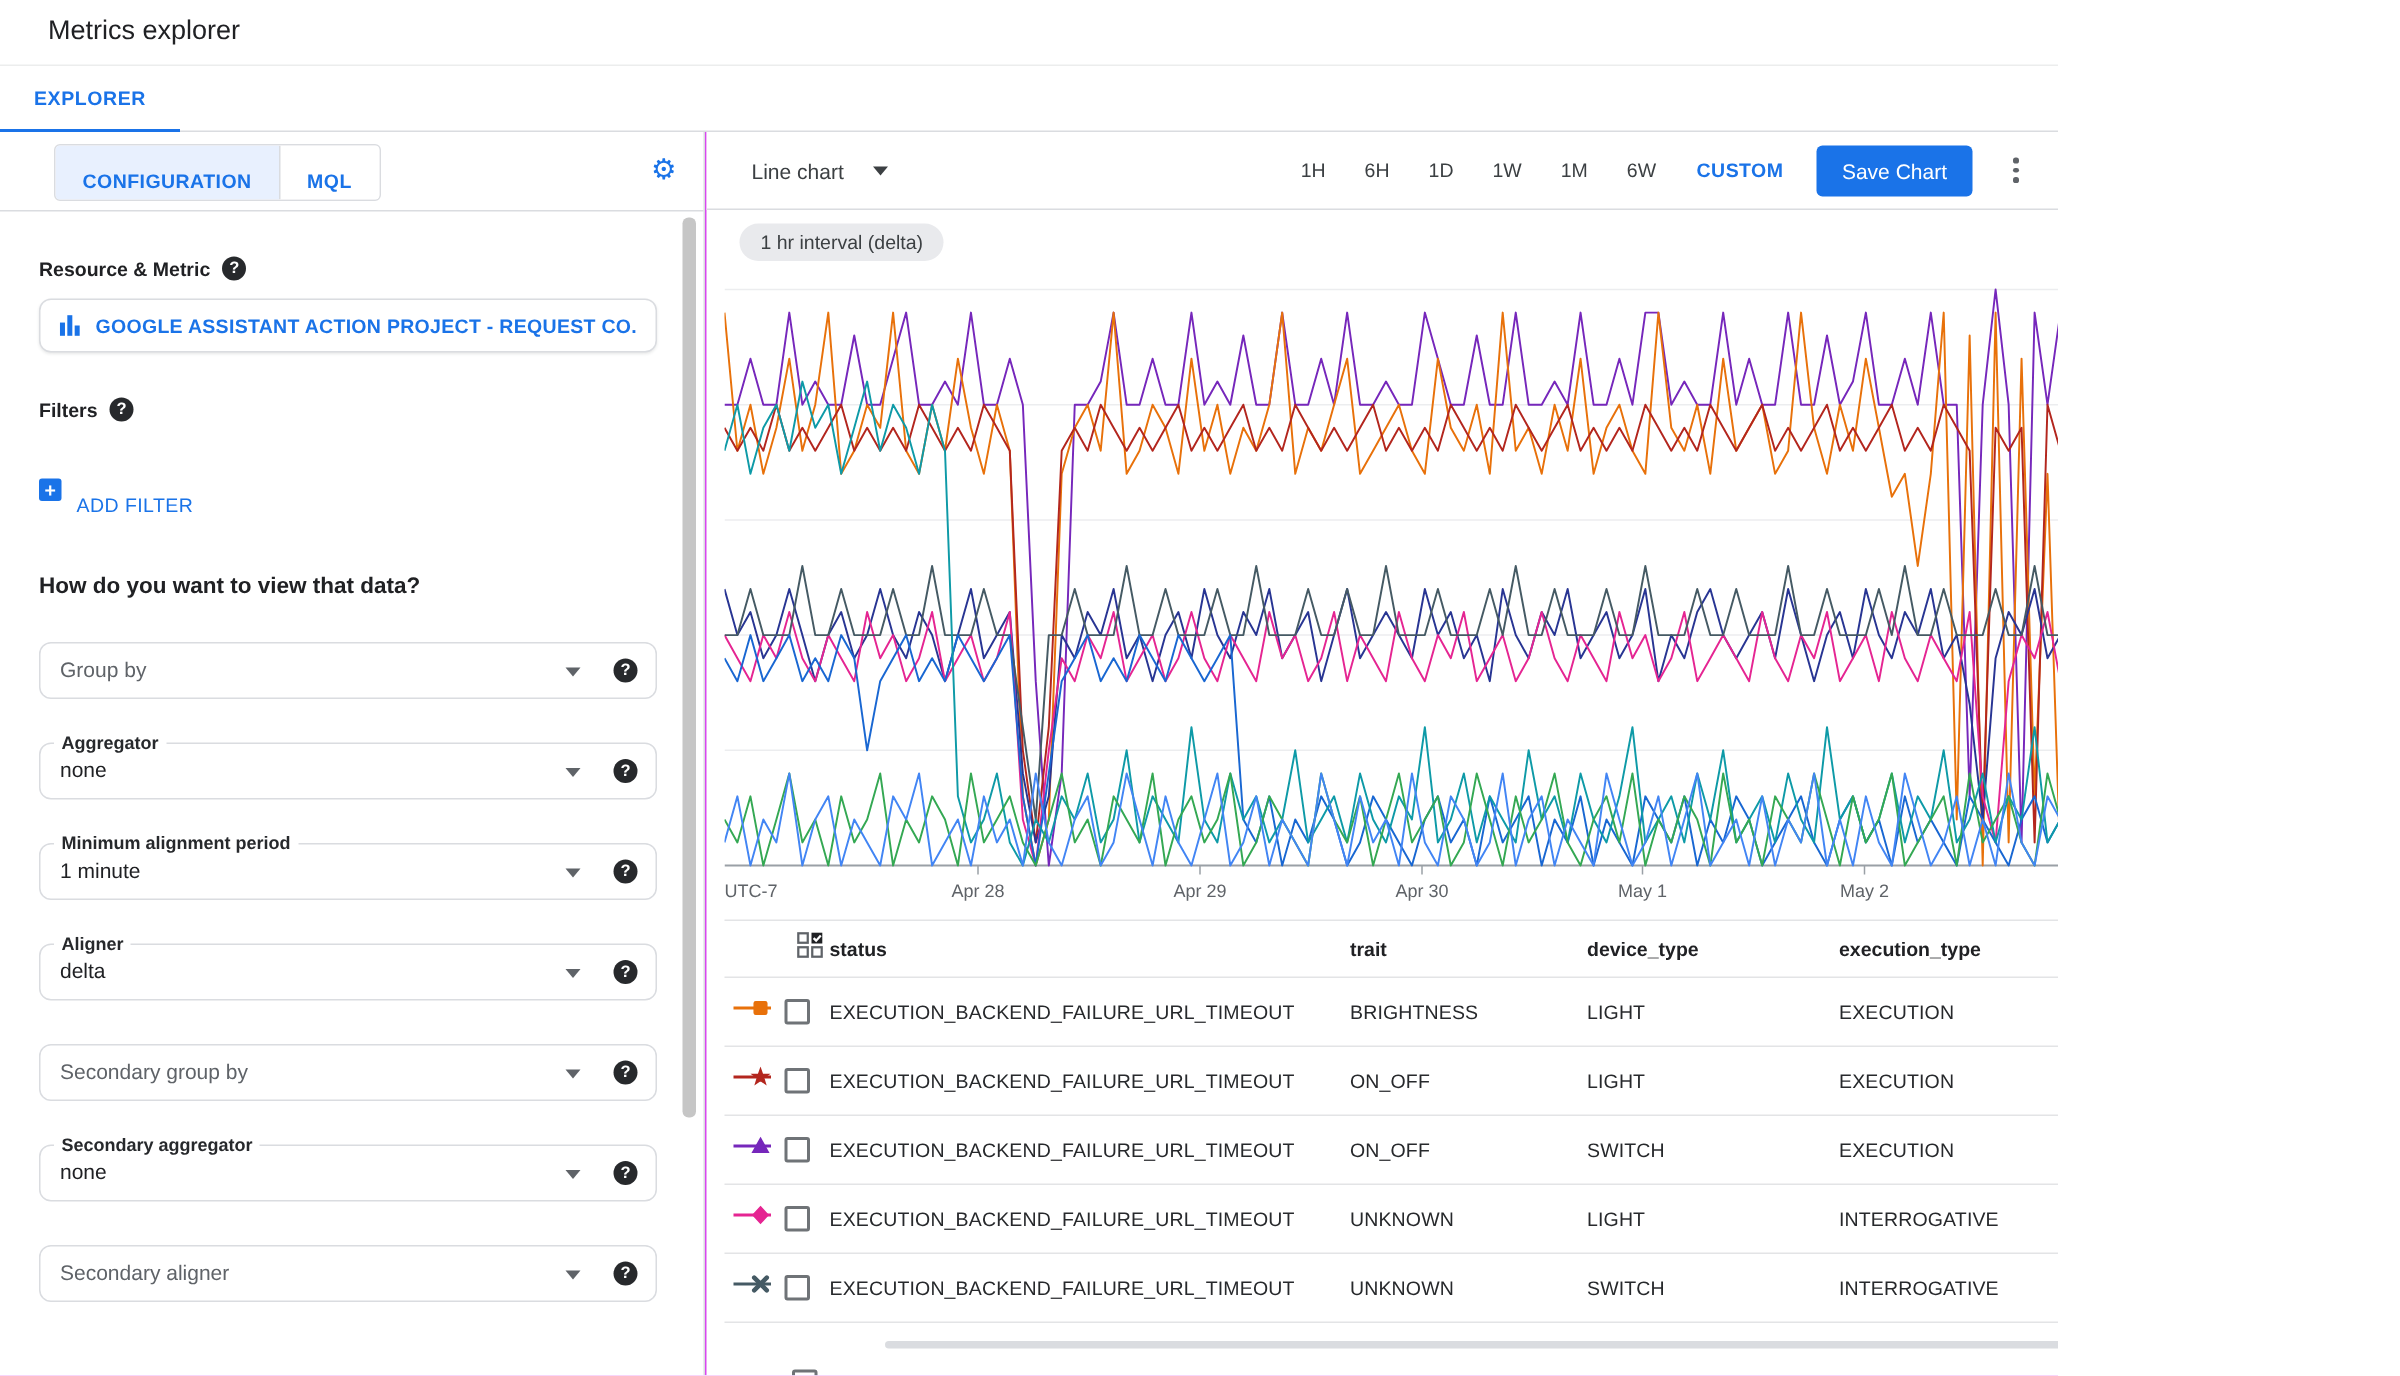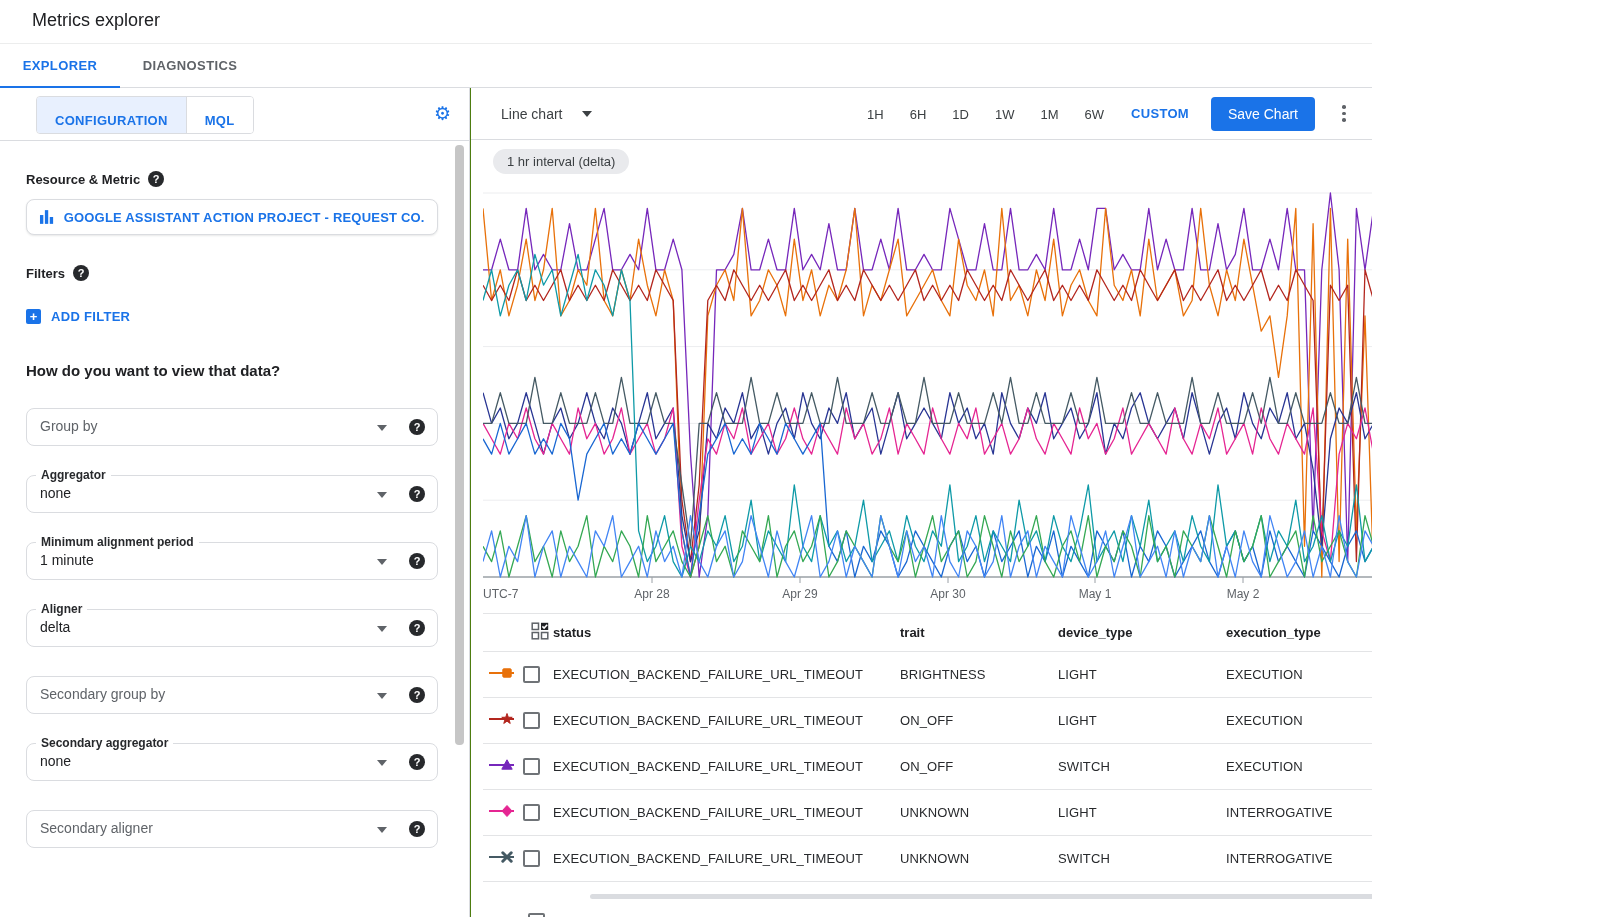--- a/index.html
+++ b/index.html
@@ -1,18 +1,18 @@
 <!DOCTYPE html>
 <html><head>
 <meta charset="utf-8">
 <style>
   * { margin:0; padding:0; box-sizing:border-box; }
   html,body { background:#fff; }
   body { font-family:"Liberation Sans","DejaVu Sans",sans-serif; color:#202124; }
-  .app { position:relative; width:1372px; height:917px; background:#4d7c0f; overflow:hidden; }
+  .app { position:relative; width:1372px; height:917px; background:#d946ef; overflow:hidden; }
 
   
   .titlebar { position:absolute; top:0; left:0; width:100%; height:44px; background:#fff; border-bottom:1px solid #eceded; }
   .titlebar h1 { position:absolute; left:32px; top:10px; font-size:18px; font-weight:400; color:#202124; }
 
   
   .tabs { position:absolute; top:44px; left:0; width:100%; height:44px; border-bottom:1px solid #dadce0; background:#fff; display:flex; }
   .tab { height:44px; line-height:44px; text-align:center; font-size:13px; font-weight:700; letter-spacing:.4px; color:#5f6368; cursor:pointer; position:relative; }
   .tab.explorer { width:120px; color:#1a73e8; }
   .tab.explorer::after { content:""; position:absolute; left:0; right:0; bottom:-1px; height:3px; background:#1a73e8; }
@@ -28,21 +28,21 @@
   .gear { position:absolute; right:18px; top:13px; font-size:19px; line-height:26px; color:#1a73e8; cursor:pointer; }
   .left-scrollthumb { position:absolute; right:5px; top:57px; width:9px; height:600px; background:#c6c6c6; border-radius:4px; }
 
   .left-body { padding:0 42px 0 26px; }
   .section-label { margin-top:30px; font-size:13px; font-weight:700; color:#202124; display:flex; align-items:center; gap:8px; }
   .help { display:inline-flex; width:16px; height:16px; border-radius:50%; background:#27292c; color:#fff; font-size:11px; font-weight:700; align-items:center; justify-content:center; flex:0 0 auto; cursor:pointer; }
   .metric-btn { margin-top:12px; width:412px; height:36px; border:1px solid #dadce0; border-radius:8px; background:#fff; box-shadow:0 1px 2px rgba(60,64,67,.12); display:flex; align-items:center; gap:9px; padding:0 12px; cursor:pointer; }
   .metric-btn .mlabel { font-size:13px; font-weight:700; letter-spacing:.2px; color:#1a73e8; white-space:nowrap; overflow:hidden; }
   .add-filter { margin-top:28px; display:flex; align-items:center; gap:10px; cursor:pointer; }
   .plus-box { width:15px; height:15px; background:#1a73e8; border-radius:2px; color:#fff; font-size:13px; font-weight:700; line-height:15px; text-align:center; }
-  .add-filter .alabel { font-size:13px; font-weight:700; letter-spacing:.3px; color:#1a73e8; }
+  .add-filter .alabel { font-size:13px; font-weight:400; letter-spacing:.3px; color:#1a73e8;margin-top:20px; }
   .question { margin-top:38px; font-size:15px; font-weight:700; color:#202124; }
 
   .field { position:relative; margin-top:29px; width:412px; height:38px; border:1px solid #dadce0; border-radius:8px; background:#fff; cursor:pointer; }
   .field .flabel { position:absolute; top:-8px; left:9px; background:#fff; padding:0 5px; font-size:12px; font-weight:700; color:#27292c; }
   .field .fvalue { position:absolute; left:13px; top:9px; font-size:14px; color:#202124; }
   .field .fvalue.placeholder { color:#5f6368; }
   .caret { position:absolute; right:50px; top:16px; width:0; height:0; border-left:5px solid transparent; border-right:5px solid transparent; border-top:6px solid #5f6368; }
   .field .help { position:absolute; right:12px; top:10px; }
   .advanced { margin-top:27px; display:flex; align-items:center; gap:10px; cursor:pointer; }
   .chev-up { width:9px; height:9px; border-left:2.5px solid #1a73e8; border-top:2.5px solid #1a73e8; transform:rotate(45deg) translateY(2px); }
@@ -88,21 +88,20 @@
 <body>
 
 <div class="app">
 
   <div class="titlebar">
     <h1>Metrics explorer</h1>
   </div>
 
   <div class="tabs">
     <div class="tab explorer">EXPLORER</div>
-    <div class="tab diagnostics">DIAGNOSTICS</div>
   </div>
 
   <div class="left">
     <div class="left-toolbar">
       <div class="segmented">
         <button class="seg-btn active">CONFIGURATION</button>
         <button class="seg-btn mql">MQL</button>
       </div>
       <div class="gear">⚙</div>
     </div>

